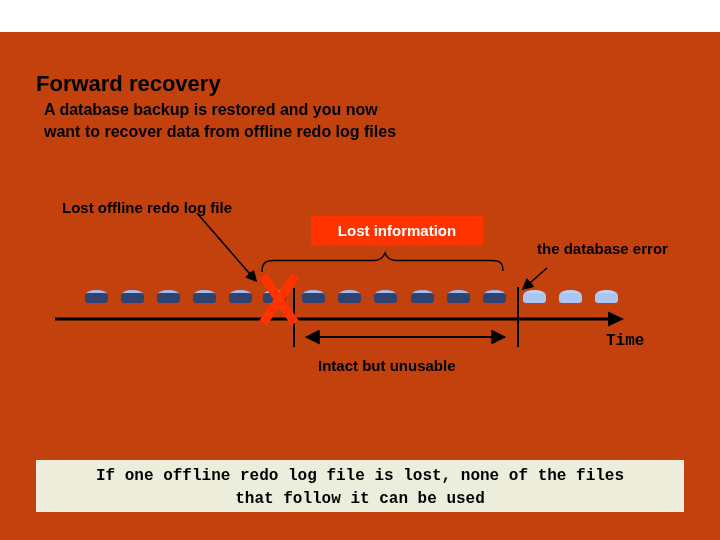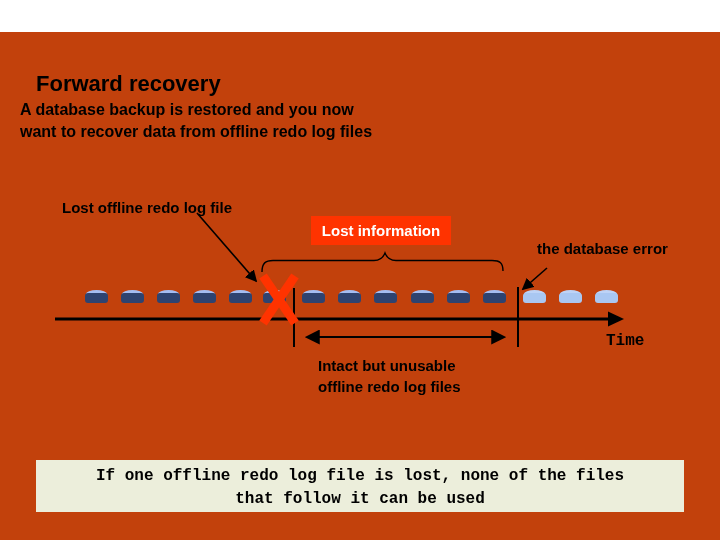--- a/index.html
+++ b/index.html
@@ -11,27 +11,27 @@
     font-weight:bold;
     color:#000;
     overflow:hidden;
     margin-top:32px;
   }
   .slide-title{
     position:absolute;left:36px;top:40px;
     font-size:22px;line-height:24px;margin:0;
   }
   .subtitle{
-    position:absolute;left:20px;top:67px;
+    position:absolute;left:44px;top:67px;
     font-size:16px;line-height:22px;
   }
   .lbl{position:absolute;font-size:15px;line-height:20px;}
   .lost-file-label{left:62px;top:166px;}
   .badge{
-    position:absolute;left:311px;top:184px;width:140px;height:29px;
+    position:absolute;left:311px;top:184px;width:172px;height:29px;
     background:var(--accent);color:#fff;
     font-size:15px;line-height:29px;text-align:center;
   }
   .pit-label{left:537px;top:207px;}
   .intact-label{left:318px;top:323px;line-height:21px;}
   .time-label{left:606px;top:299px;font-size:16px;font-family:Liberation Mono, monospace;}
   .note{
     position:absolute;left:36px;top:428px;width:648px;height:52px;
     font-size:16px;line-height:23px;text-align:center;
     padding-top:5px;box-sizing:border-box;
@@ -114,21 +114,20 @@
     <line x1="307" y1="305" x2="504" y2="305" stroke="#000" stroke-width="2" marker-start="url(#ah)" marker-end="url(#ah)"></line>
 
     <g>
       <line x1="263" y1="244" x2="295" y2="291" stroke="var(--accent)" stroke-width="9"></line>
       <line x1="295" y1="244" x2="263" y2="291" stroke="var(--accent)" stroke-width="9"></line>
     </g>
   </svg>
 
   <div class="lbl intact-label">
     <div>Intact but unusable</div>
-    <div>offline redo log files</div>
   </div>
 
   <div class="lbl time-label">Time</div>
 
   <div class="note" style="background: rgb(236, 238, 219); font-family: Liberation Mono, monospace;">
     <div>If one offline redo log file is lost, none of the files</div>
     <div>that follow it can be used</div>
   </div>
 
 </div>

